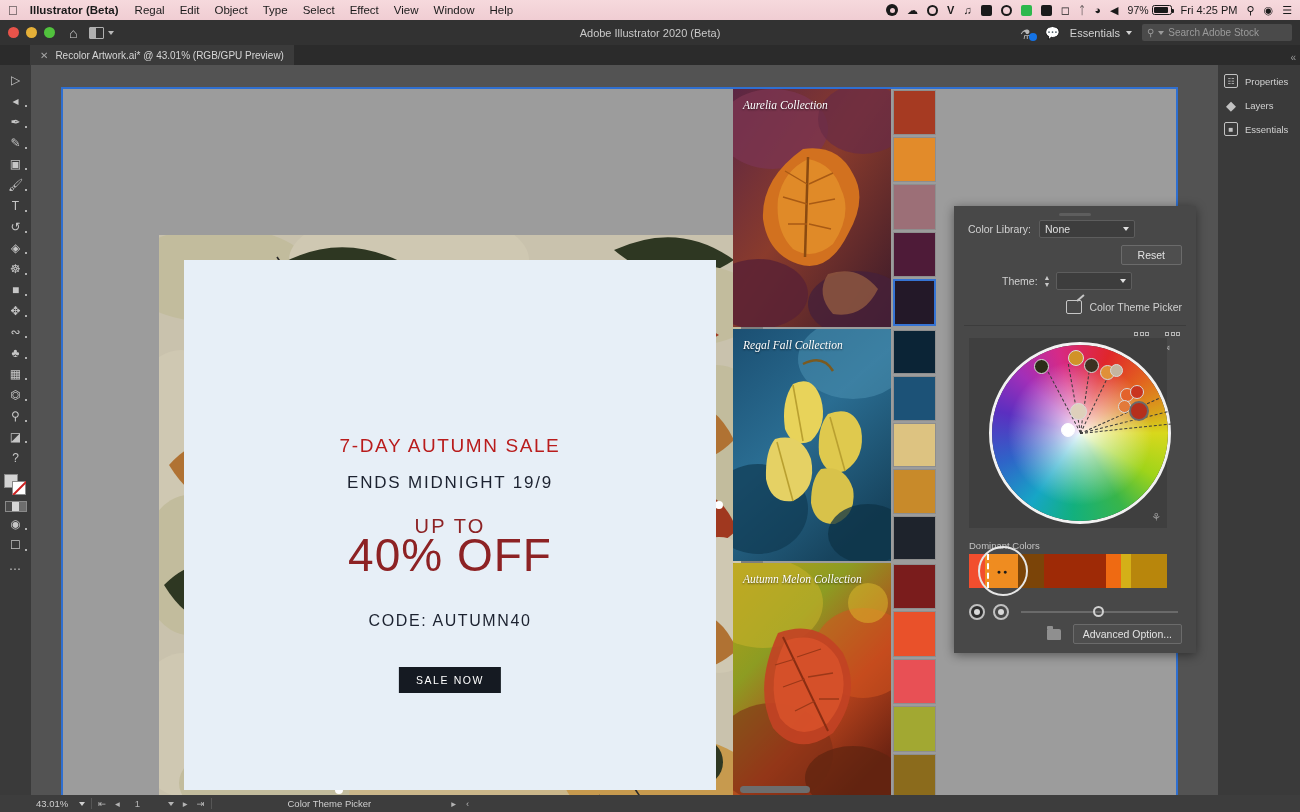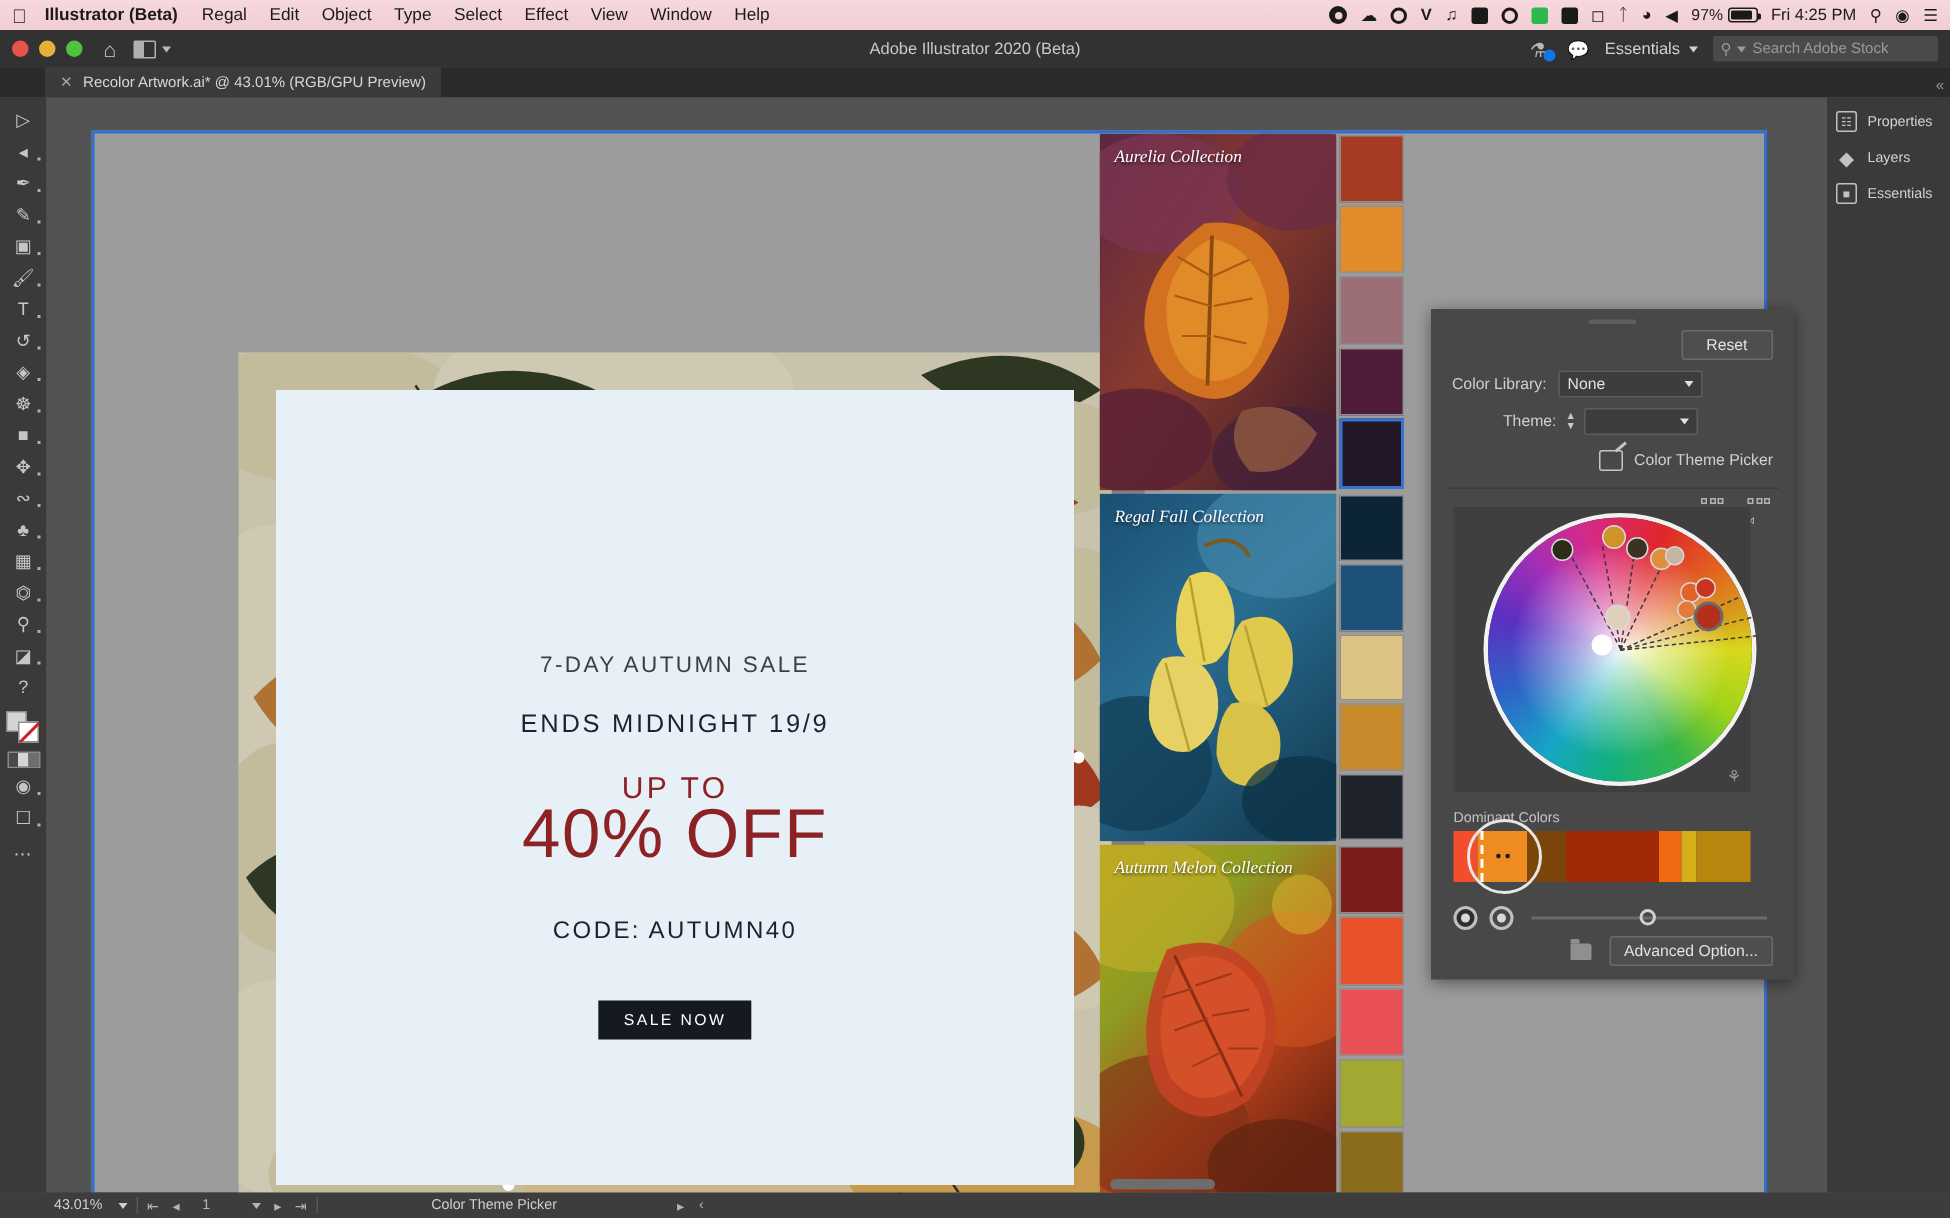--- a/index.html
+++ b/index.html
@@ -91,21 +91,21 @@
   .ellipsis { color:#c0c0c0; font-size:12px; letter-spacing:1px; margin-top:6px; }
 
   
   .canvaswrap { position:absolute; left:31px; top:65px; right:13px; bottom:17px; background:#535353; overflow:hidden; }
   .artboard-outer { position:absolute; left:30px; top:22px; width:1117px; height:711px; background:#9c9c9c; border:2px solid #2f6fd0; }
   .shadow { position:absolute; left:96px; top:168px; width:604px; height:592px; background:#7e7e7e; }
   
   .poster { position:absolute; left:96px; top:146px; width:582px; height:580px; background:#c9c2ad; overflow:hidden; }
   .poster-inner { position:absolute; left:25px; top:25px; right:25px; bottom:25px; background:#e7eff7; }
   .ptext { position:absolute; left:0; right:0; text-align:center; font-family:"Liberation Sans", sans-serif; }
-  .t1 { top:175px; font-size:15px; letter-spacing:1.6px; color:#404040; }
+  .t1 { top:175px; font-size:19px; letter-spacing:1.6px; color:#b91c1c; }
   .t2 { top:213px; font-size:17px; letter-spacing:1.8px; color:#1c2230; }
   .t3 { top:255px; font-size:20px; letter-spacing:2.2px; color:#8d2224; }
   .t4 { top:268px; font-size:46px; letter-spacing:1px; color:#8d2224; }
   .t5 { top:352px; font-size:16px; letter-spacing:1.6px; color:#1c2230; }
   .shopbtn { position:absolute; left:50%; transform:translateX(-50%); top:407px;
              background:#151a22; color:#fff; font-size:10.5px; letter-spacing:1.6px;
              padding:7px 17px; }
   .leafsvg { position:absolute; left:0; top:0; width:582px; height:580px; }
 
   
@@ -518,28 +518,28 @@
           <div class="swcell" style="background:#8b6b1c"></div>
         </div>
       </div>
 
     </div>
   </div>
 
   <div class="recolor">
     <div class="rc-grip"></div>
     <div class="rc-row">
-      <button class="resetbtn">Reset</button>
-    </div>
-    <div class="rc-row">
       <span class="rc-label">Color Library:</span>
       <span class="sel-input" style="width:96px; margin-left:8px;">
         <span>None</span>
         <span class="caret"></span>
       </span>
+    </div>
+    <div class="rc-row">
+      <button class="resetbtn">Reset</button>
     </div>
     <div class="rc-row">
       <span class="rc-label" style="margin-left:34px;">Theme:</span>
       <span class="stepper" style="margin-left:6px;">
           <span>▲</span>
           <span>▼</span>
         </span>
       <span class="sel-input" style="width:76px;">
         <span></span>
         <span class="caret"></span>

